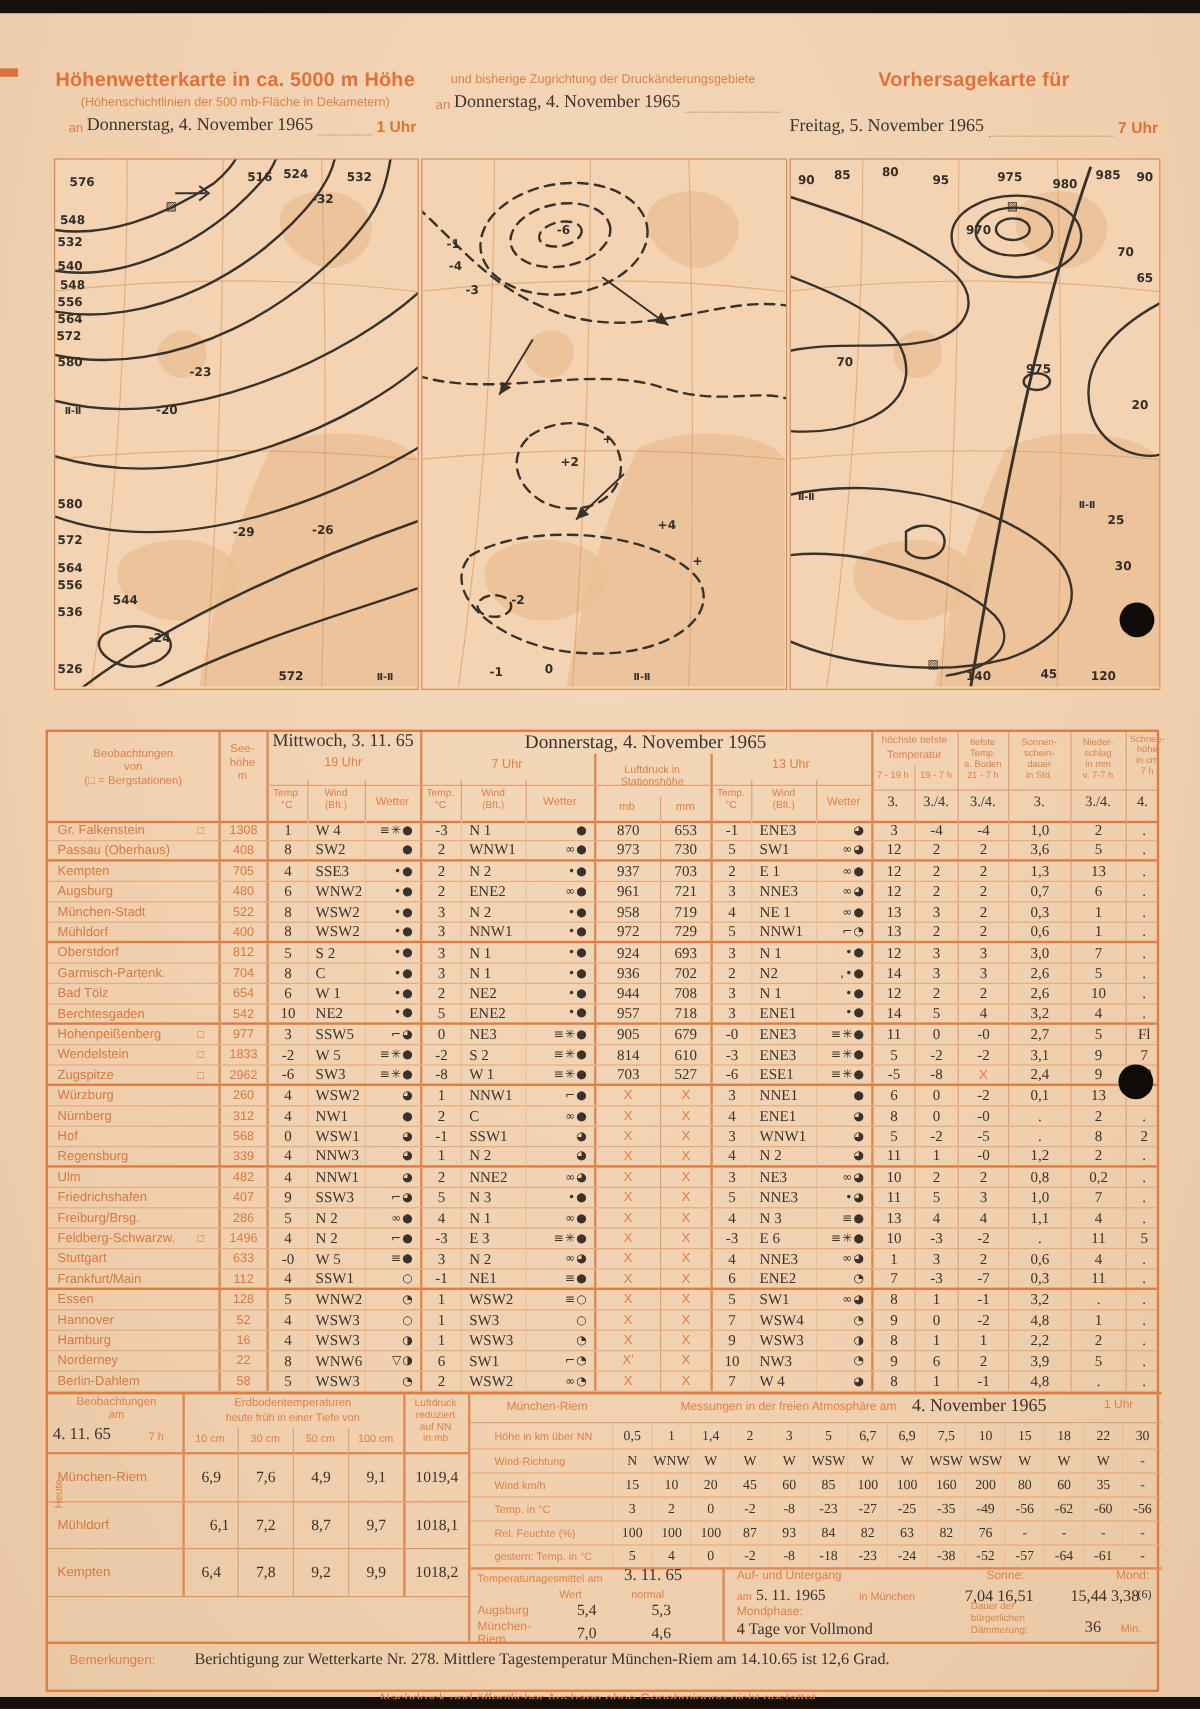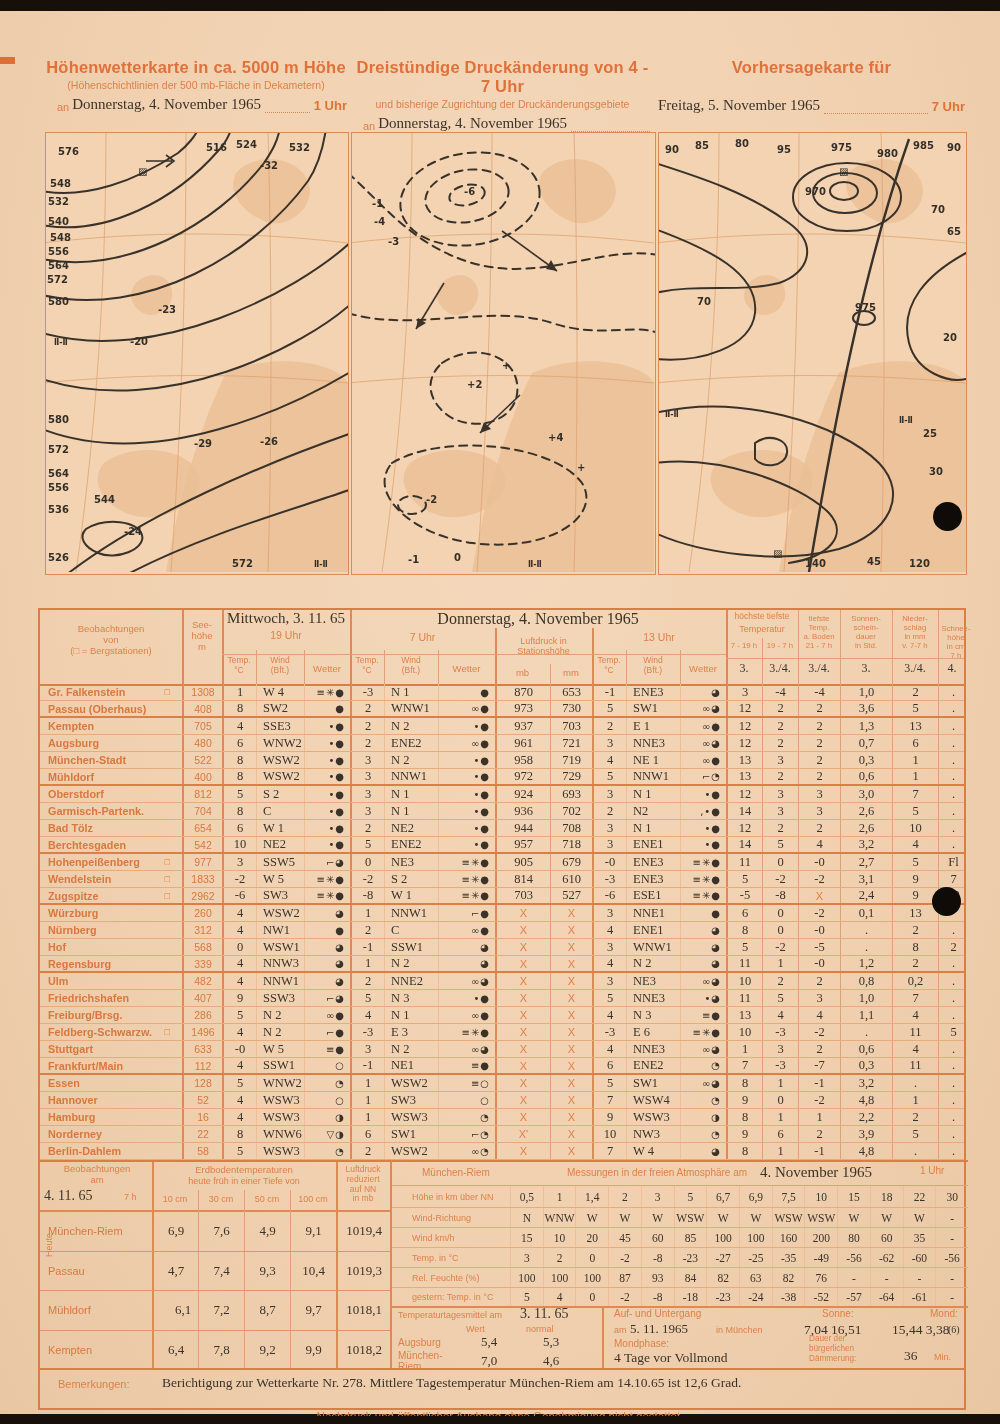--- a/index.html
+++ b/index.html
@@ -43,21 +43,21 @@
   .vline{position:absolute;background:#e2a175;width:1px;}
   .vline.s{width:2px;background:#dd8a55;}
   
   .obsbody{position:absolute;left:0;top:74px;width:924px;}
   .trow{display:grid;grid-template-columns:142px 40px 34px 48px 46px 34px 54px 57px 55px 42px 34px 54px 46px 36px 36px 42px 52px 46px 30px;
     height:17px;align-items:center;border-bottom:1px solid #e7ab7c;box-sizing:border-box;}
   .trow.gend{border-bottom:2.5px solid #dd7f45;}
   .trow>div{height:100%;display:flex;align-items:center;justify-content:center;
     font-family:"Liberation Serif",serif;font-size:12.5px;color:#3b332a;box-sizing:border-box;overflow:hidden;}
   .c-name{justify-content:flex-start !important;padding-left:8px;
-    font-family:"Liberation Sans",sans-serif !important;font-size:10.8px !important;color:#d8783e !important;font-weight:bold;}
+    font-family:"Liberation Sans",sans-serif !important;font-size:10.8px !important;color:#d8783e !important;}
   .c-name .berg{margin-left:auto;margin-right:12px;font-size:9px;color:#d8783e;}
   .c-hoehe{font-family:"Liberation Sans",sans-serif !important;font-size:10.5px !important;color:#d8783e !important;}
   .c-wind{justify-content:flex-start !important;padding-left:6px;}
   .c-sym{justify-content:flex-end !important;padding-right:5px;font-family:"DejaVu Sans",sans-serif !important;font-size:10px !important;letter-spacing:1px;}
   .bl{border-left:1px solid #e2a175;}
   .bs{border-left:2px solid #dd8a55;}
   .bt{border-left:1px solid #eebf97;}
   .xmark{color:#dd8049 !important;font-family:"Liberation Sans",sans-serif !important;font-size:11px !important;}
   
   .soil{position:absolute;left:0;top:550px;width:352px;height:208px;border-top:2px solid #d97f45;border-right:2px solid #dd8a55;box-sizing:border-box;}
@@ -98,21 +98,20 @@
     <div class="t1">Höhenwetterkarte in ca. 5000 m Höhe</div>
     <div class="t2">(Höhenschichtlinien der 500 mb-Fläche in Dekametern)</div>
     <div class="dateline" style="margin-left:12px;">
       <span class="an">an</span>
       <span class="typed">Donnerstag, 4. November 1965</span>
       <span class="dots"></span>
       <span class="uhr">1 Uhr</span>
     </div>
   </div>
   <div class="tblock" style="left:351px;width:303px;">
-    <div class="t1">Dreistündige Druckänderung von 4 - 7 Uhr</div>
     <div class="t2">und bisherige Zugrichtung der Druckänderungsgebiete</div>
     <div class="dateline" style="margin-left:12px;">
       <span class="an">an</span>
       <span class="typed">Donnerstag, 4. November 1965</span>
       <span class="dots"></span>
     </div>
   </div>
   <div class="tblock" style="left:658px;width:307px;">
     <div class="t1">Vorhersagekarte für</div>
     <div class="t2" style="height:13px;"></div>
@@ -311,21 +310,21 @@
 a. Boden
 21 - 7 h</div>
       <div class="hl pre" style="left:800px;top:5px;width:52px;font-size:7.8px;">Sonnen-
 schein-
 dauer
 in Std.</div>
       <div class="hl pre" style="left:852px;top:5px;width:46px;font-size:7.8px;">Nieder-
 schlag
 in mm
 v. 7-7 h</div>
-      <div class="hl pre" style="left:898px;top:15px;width:36px;font-size:7.8px;">Schnee-
+      <div class="hl pre" style="left:898px;top:2px;width:36px;font-size:7.8px;">Schnee-
 höhe
 in cm
 7 h</div>
       <div class="hl tpd" style="left:686px;top:52px;width:36px;font-size:12px;">3.</div>
       <div class="hl tpd" style="left:722px;top:52px;width:36px;font-size:12px;">3./4.</div>
       <div class="hl tpd" style="left:758px;top:52px;width:42px;font-size:12px;">3./4.</div>
       <div class="hl tpd" style="left:800px;top:52px;width:52px;font-size:12px;">3.</div>
       <div class="hl tpd" style="left:852px;top:52px;width:46px;font-size:12px;">3./4.</div>
       <div class="hl tpd" style="left:898px;top:52px;width:28px;font-size:12px;">4.</div>
       <div class="vline s" style="left:142px;top:0;height:74px;"></div>
@@ -964,28 +963,20 @@
         <div class="vline s" style="left:296px;top:0;height:50px;"></div>
       </div>
       <div id="soil-body" style="position:absolute;left:0;top:50px;width:100%;">
           <div class="srow">
             <div class="sname">München-Riem</div>
             <div style="border-left: 2px solid rgb(221, 138, 85);">6,9</div>
             <div style="border-left: 1px solid rgb(226, 161, 117);">7,6</div>
             <div style="border-left: 1px solid rgb(226, 161, 117);">4,9</div>
             <div style="border-left: 1px solid rgb(226, 161, 117);">9,1</div>
             <div style="border-left: 2px solid rgb(221, 138, 85);">1019,4</div>
-          </div>
-          <div class="srow">
-            <div class="sname">Passau</div>
-            <div style="border-left: 2px solid rgb(221, 138, 85);">4,7</div>
-            <div style="border-left: 1px solid rgb(226, 161, 117);">7,4</div>
-            <div style="border-left: 1px solid rgb(226, 161, 117);">9,3</div>
-            <div style="border-left: 1px solid rgb(226, 161, 117);">10,4</div>
-            <div style="border-left: 2px solid rgb(221, 138, 85);">1019,3</div>
           </div>
           <div class="srow">
             <div class="sname">Mühldorf</div>
             <div style="border-left: 2px solid rgb(221, 138, 85); padding-left: 14px;">6,1</div>
             <div style="border-left: 1px solid rgb(226, 161, 117);">7,2</div>
             <div style="border-left: 1px solid rgb(226, 161, 117);">8,7</div>
             <div style="border-left: 1px solid rgb(226, 161, 117);">9,7</div>
             <div style="border-left: 2px solid rgb(221, 138, 85);">1018,1</div>
           </div>
           <div class="srow">

